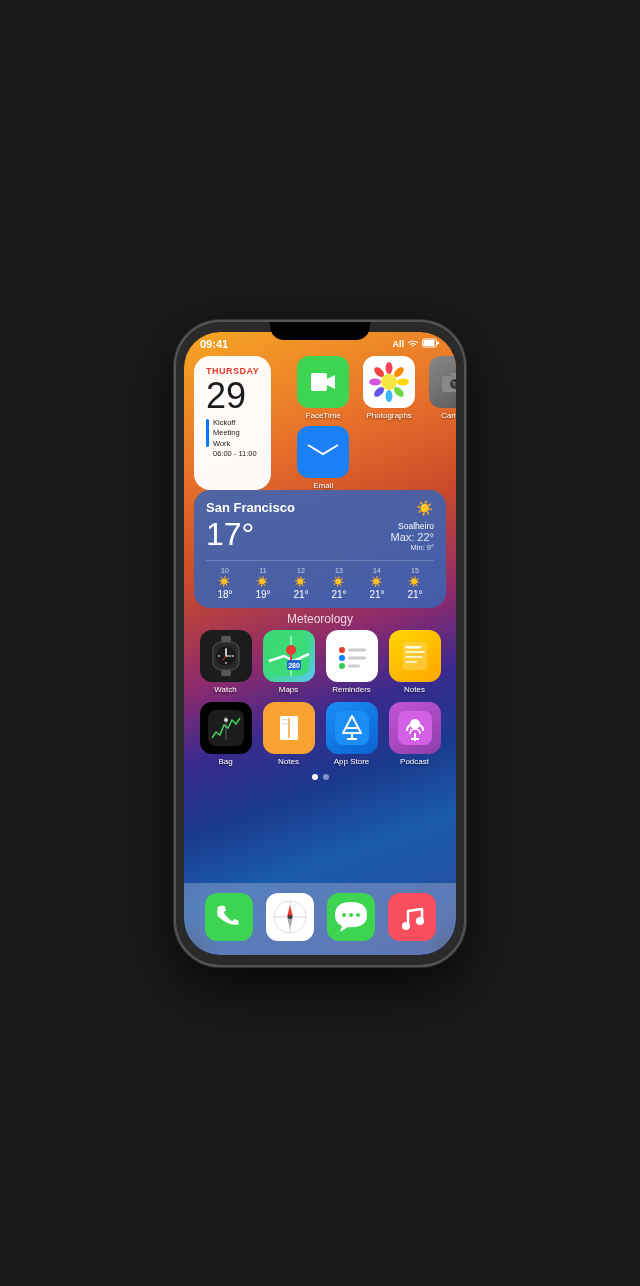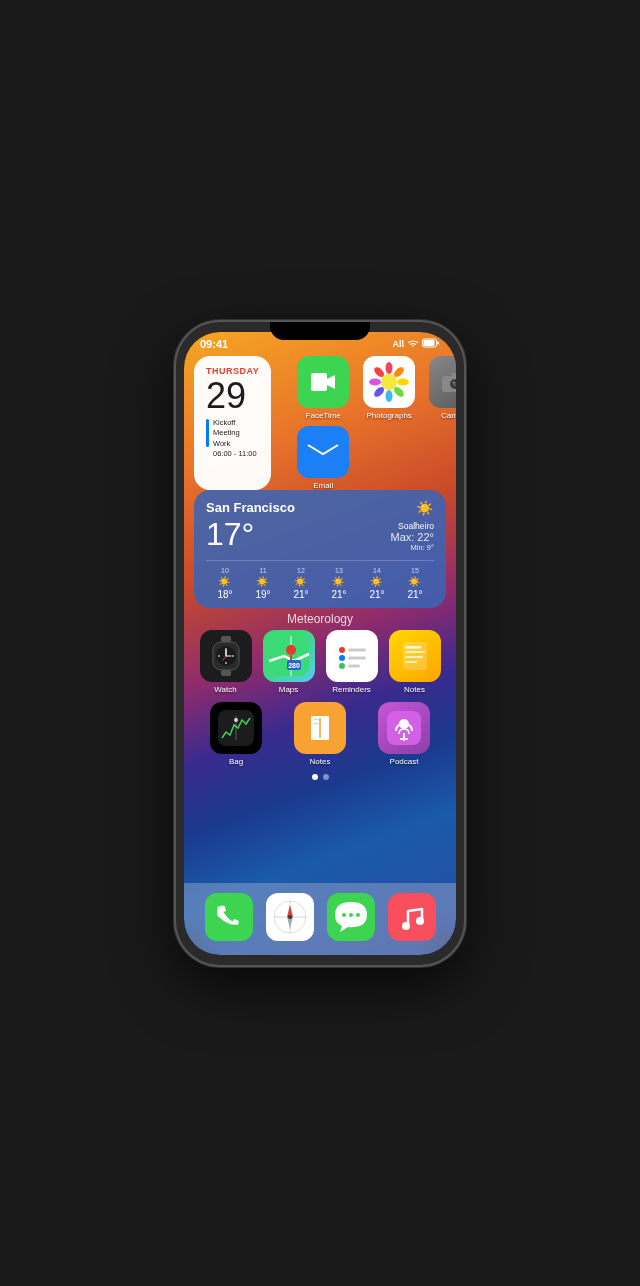--- a/index.html
+++ b/index.html
@@ -567,20 +567,39 @@
                 <rect x="9" y="6" width="18" height="24" rx="2" fill="white"></rect>
 
                 <path d="M18 8 L18 28" stroke="#f7a233" stroke-width="1.5"></path>
                 <path d="M11 10 C14 9 18 10 18 10" stroke="#ccc" stroke-width="1" fill="none"></path>
                 <path d="M11 14 C14 13 18 14 18 14" stroke="#ccc" stroke-width="1" fill="none"></path>
               </svg>
             </div>
             <div class="app-name">Notes</div>
           </div>
 
+          <div class="app-item">
+            <div class="app-icon-box appstore-icon">
+              <svg width="34" height="34" viewBox="0 0 34 34" fill="none">
+                <rect width="34" height="34" rx="8" fill="url(#asGrad)"></rect>
+                <defs>
+                  <linearGradient id="asGrad" x1="0" y1="0" x2="34" y2="34">
+                    <stop offset="0%" stop-color="#1b8ef8"></stop>
+                    <stop offset="100%" stop-color="#0a63d0"></stop>
+                  </linearGradient>
+                </defs>
+
+                <path d="M17 5 L26 22 H8 Z" stroke="white" stroke-width="2" fill="none" stroke-linejoin="round"></path>
+                <line x1="10" y1="17" x2="24" y2="17" stroke="white" stroke-width="2"></line>
+                <line x1="17" y1="22" x2="17" y2="28" stroke="white" stroke-width="2"></line>
+                <line x1="12" y1="28" x2="22" y2="28" stroke="white" stroke-width="2"></line>
+              </svg>
+            </div>
+            <div class="app-name">App Store</div>
+          </div>
 
           <div class="app-item">
             <div class="app-icon-box podcasts-icon">
               <svg width="34" height="34" viewBox="0 0 34 34" fill="none">
                 <rect width="34" height="34" rx="8" fill="url(#podGrad)"></rect>
                 <defs>
                   <linearGradient id="podGrad" x1="0" y1="0" x2="34" y2="34">
                     <stop offset="0%" stop-color="#d460e8"></stop>
                     <stop offset="100%" stop-color="#8b3fa8"></stop>
                   </linearGradient>

